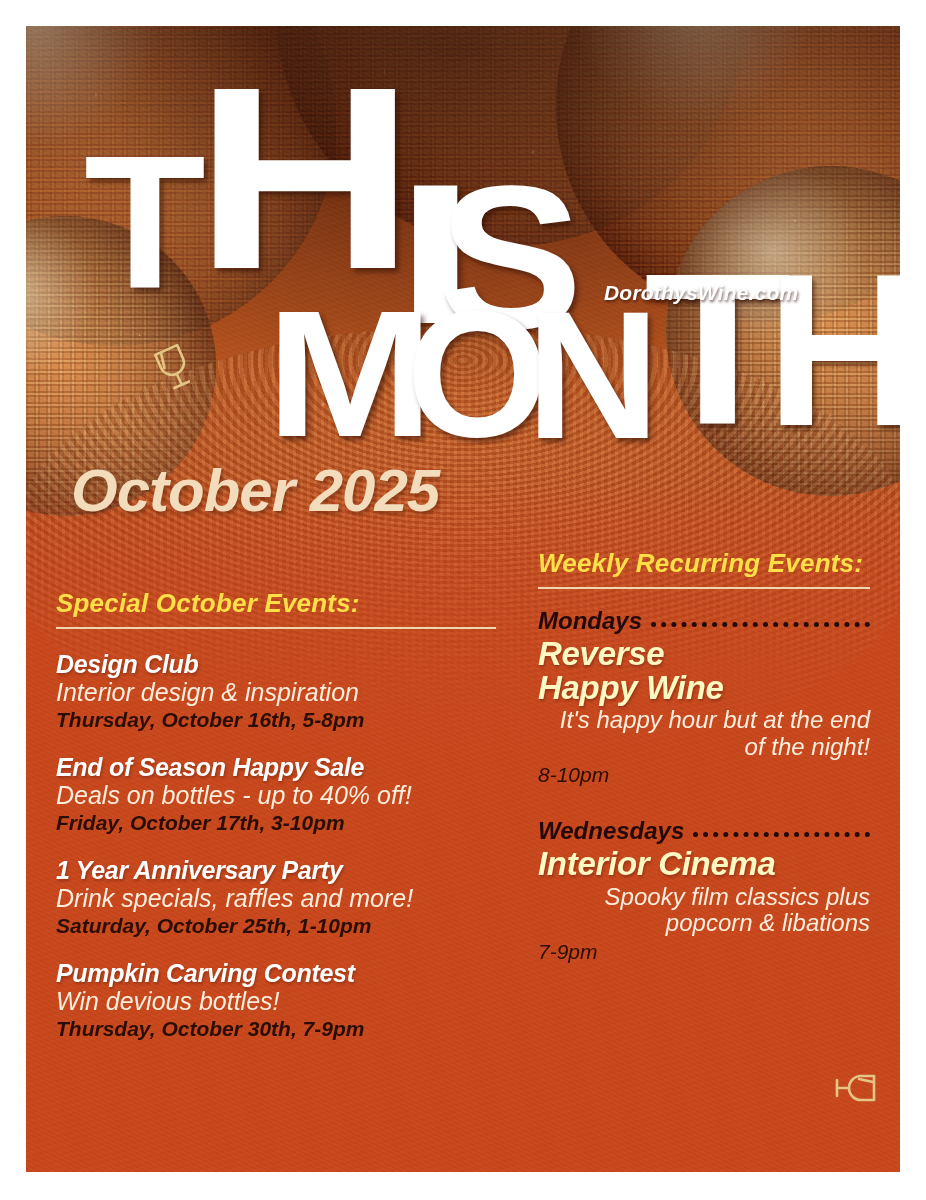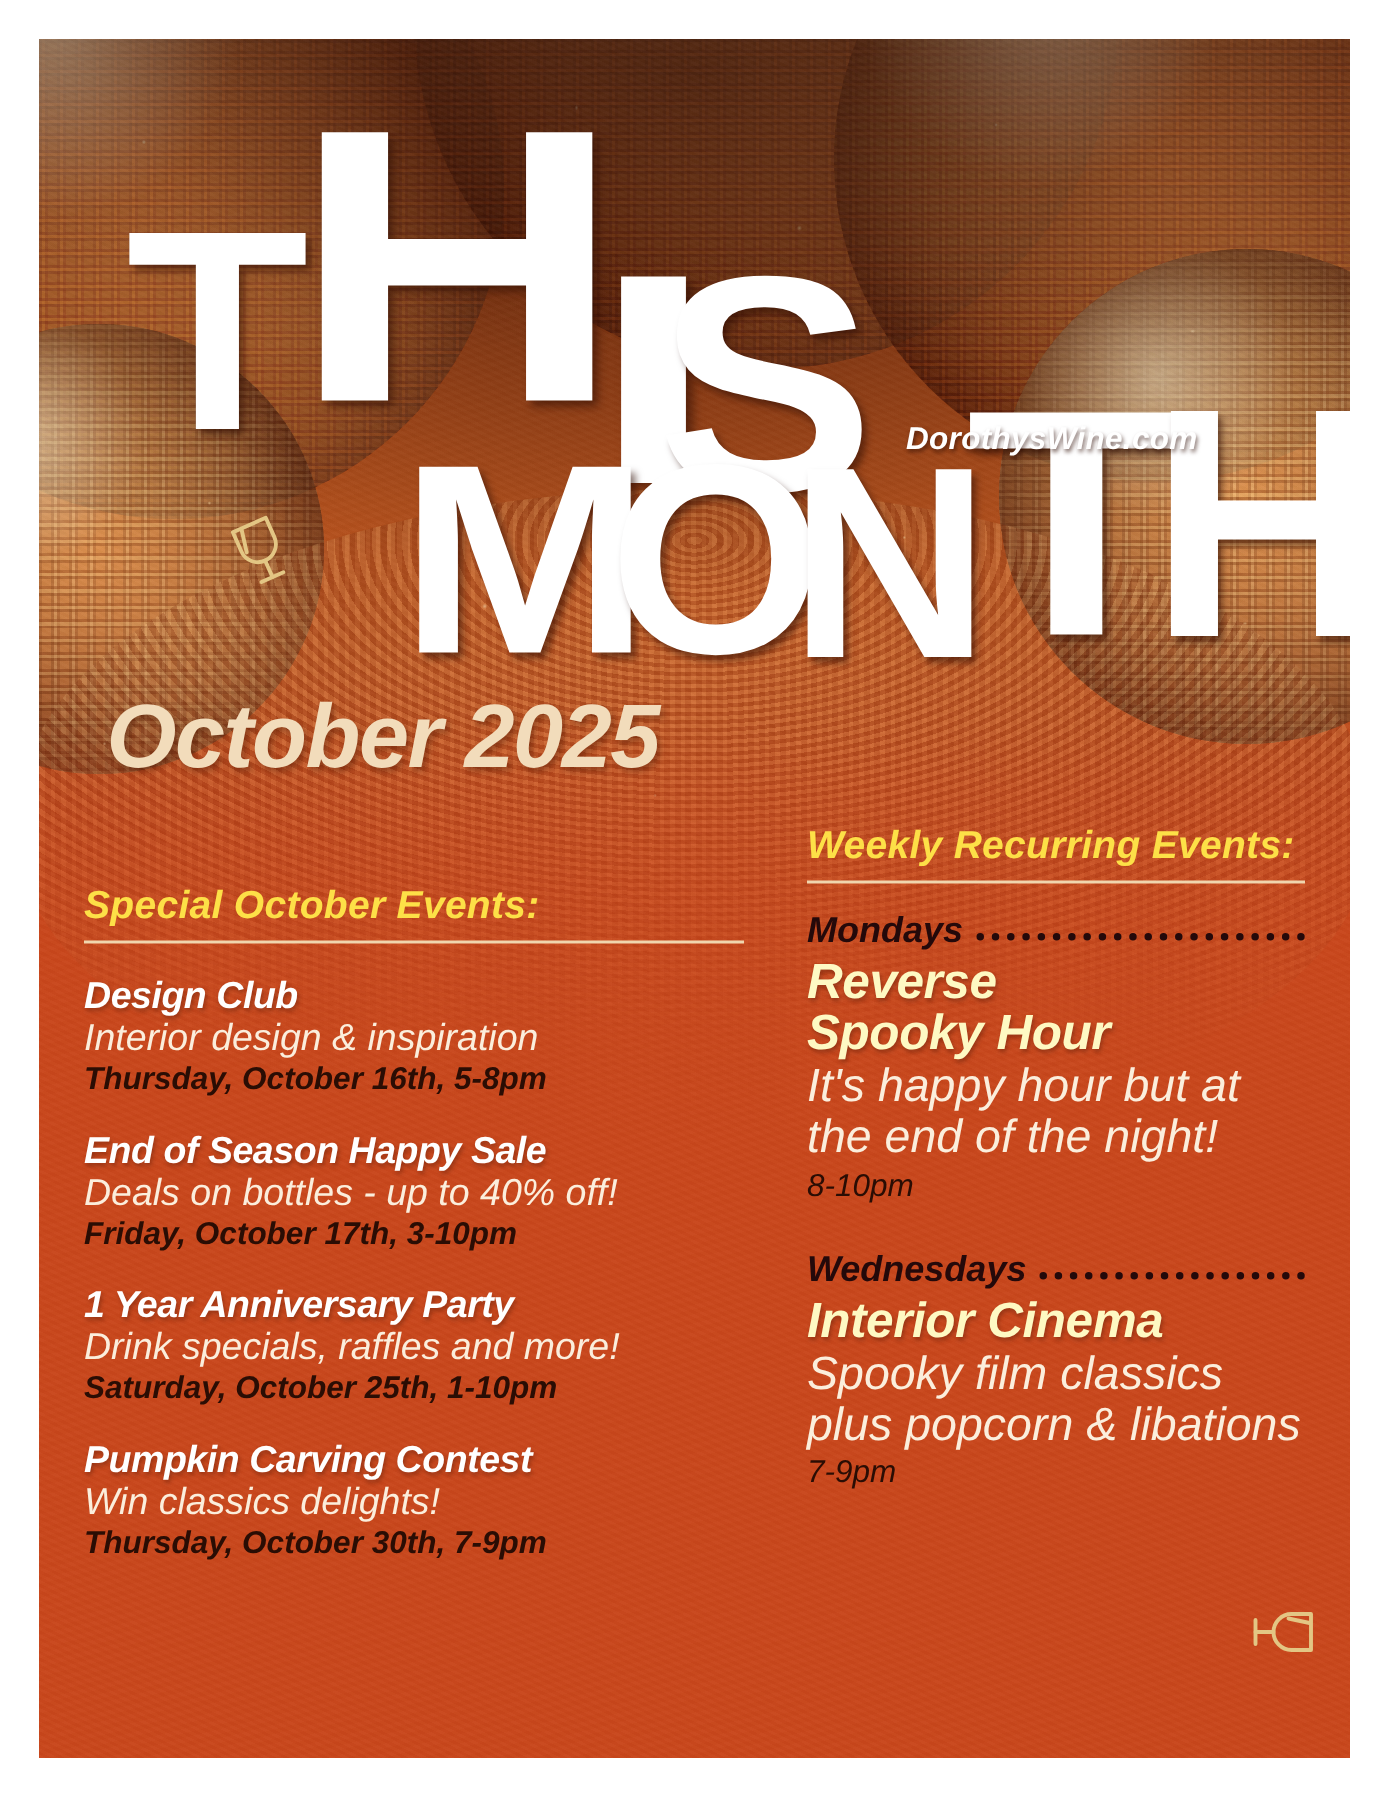--- a/index.html
+++ b/index.html
@@ -215,22 +215,22 @@
   }
   .week-title{
     color:#fef9c3;
     font-size:33px; font-weight:bold; font-style:italic;
     line-height:1.02; margin-top:2px;
     letter-spacing:-.3px;
     text-shadow:1px 2px 3px rgba(60,18,6,.35);
   }
   .week-desc{
     color:#FBEEDC;
-    font-size:31px; font-style:italic;
-    line-height:1.1; margin-top:3px;
+    font-size:24px; font-style:italic;
+    line-height:1.1; margin-top:3px;text-align:right;
   }
   .week-time{
     color:#2A0D04;
     font-size:21px; font-style:italic;
     margin-top:3px;
   }
 
   
   .glass-icon{ position:absolute; }
   #glass-top{ left:125px; top:312px; }
@@ -313,37 +313,37 @@
     </div>
 
     <div class="event">
       <div class="event-title">1 Year Anniversary Party</div>
       <div class="event-desc">Drink specials, raffles and more!</div>
       <div class="event-when">Saturday, October 25th, 1-10pm</div>
     </div>
 
     <div class="event">
       <div class="event-title">Pumpkin Carving Contest</div>
-      <div class="event-desc">Win classics delights!</div>
+      <div class="event-desc">Win devious bottles!</div>
       <div class="event-when">Thursday, October 30th, 7-9pm</div>
     </div>
   </div>
 
   <div id="right-col">
     <div class="col-heading">Weekly Recurring Events:</div>
     <div class="col-rule"></div>
 
     <div class="week-block">
       <div class="week-day-row">
         <span class="week-day">Mondays</span>
         <span class="week-dots"></span>
       </div>
       <div class="week-title">
         <span>Reverse</span><br>
-        <span>Spooky Hour</span>
+        <span>Happy Wine</span>
       </div>
       <div class="week-desc">It's happy hour but at the end of the night!</div>
       <div class="week-time">8-10pm</div>
     </div>
 
     <div class="week-block" style="margin-top:30px">
       <div class="week-day-row">
         <span class="week-day">Wednesdays</span>
         <span class="week-dots"></span>
       </div>

